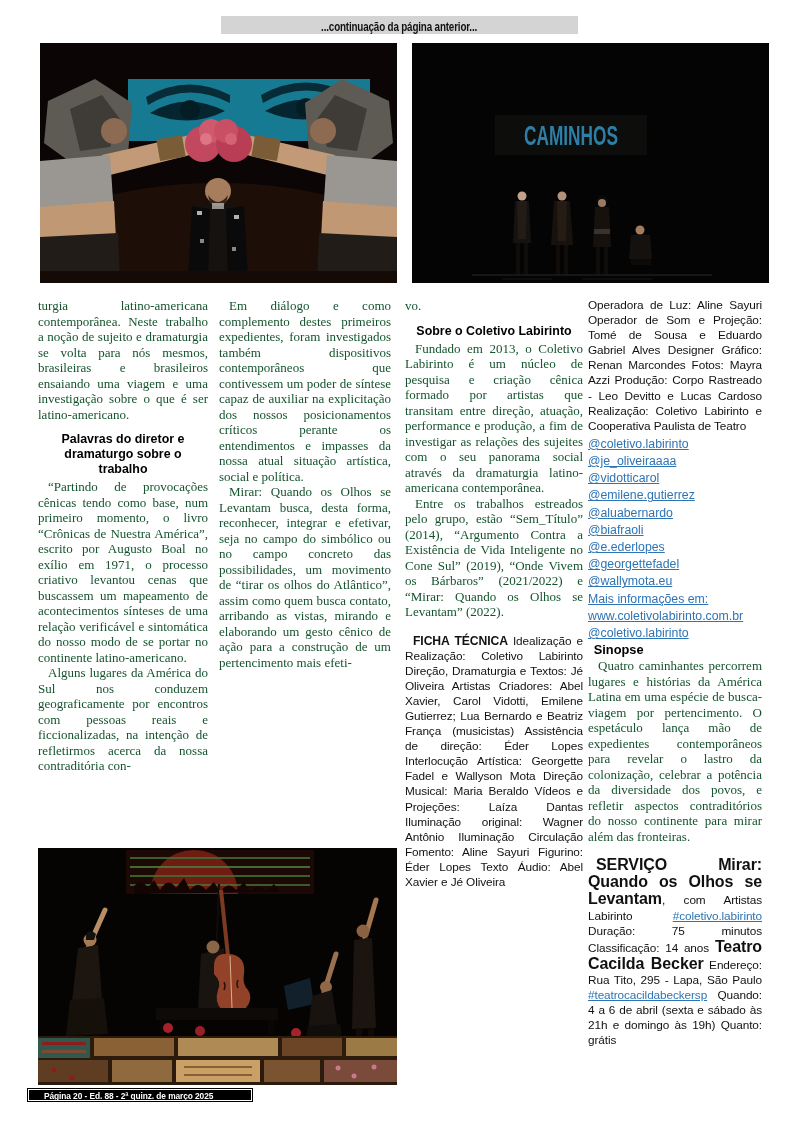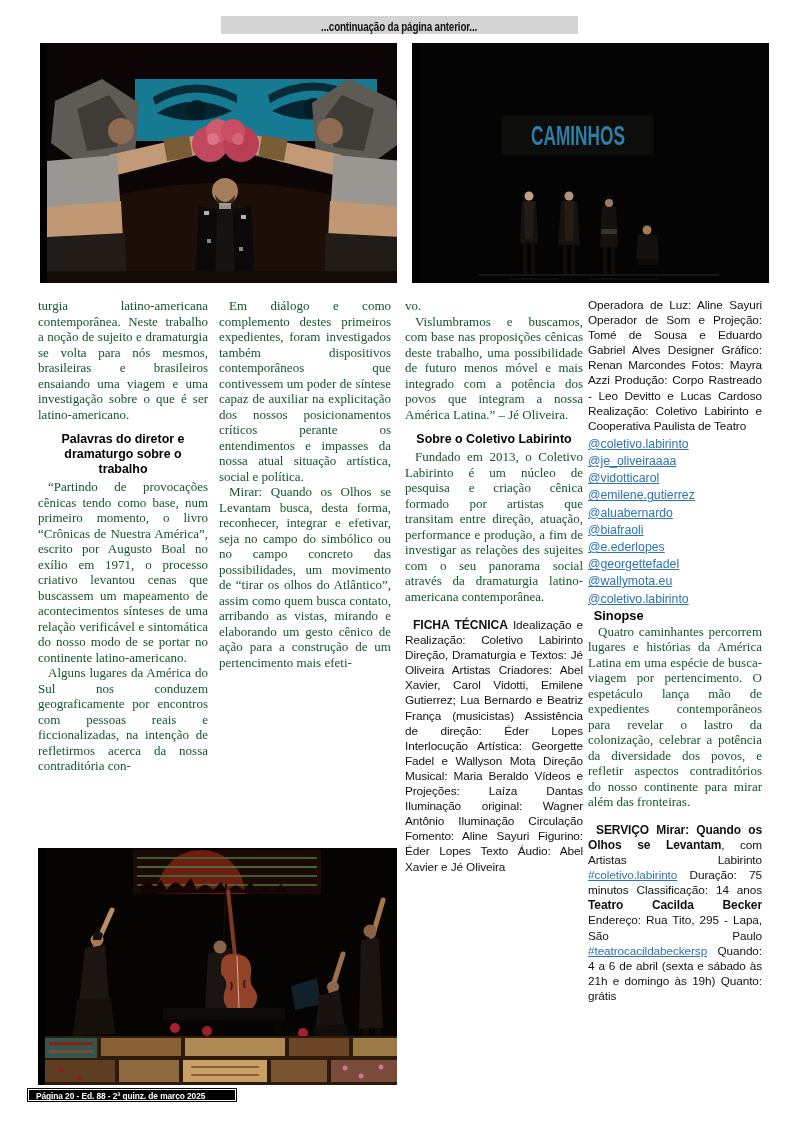--- a/index.html
+++ b/index.html
@@ -15,21 +15,21 @@
     position: absolute; left: 221px; top: 16px; width: 357px; height: 18px;
     background: #d4d4d4;
     display: flex; align-items: flex-end; justify-content: center;
   }
   .cont-banner span {
     font-family: "Liberation Sans", sans-serif;
     font-weight: bold; font-size: 12px; color: #111;
     transform: scaleX(0.82); white-space: nowrap; letter-spacing: -0.2px;
   }
   
-  .photo { position: absolute; overflow: hidden; background: #000; padding-left: 7px; }
+  .photo { position: absolute; overflow: hidden; background: #000; }
   #photoA { left: 40px;  top: 43px;  width: 357px; height: 240px; }
   #photoB { left: 412px; top: 43px;  width: 357px; height: 240px; }
   #photoC { left: 38px;  top: 848px; width: 359px; height: 237px; }
   .photo svg { display: block; }
   
   .col { position: absolute; top: 298px; overflow: hidden; }
   #col1 { left: 38px;  width: 170px; height: 540px; }
   #col2 { left: 219px; width: 172px; height: 540px; }
   #col3 { left: 405px; width: 178px; height: 792px; }
   #col4 { left: 588px; width: 174px; height: 792px; }
@@ -58,28 +58,28 @@
     font-size: 12.3px; line-height: 17.2px;
     color: #2e74b5; text-decoration: underline; cursor: pointer;
     word-break: break-word;
   }
   .sinopse-head {
     font-family: "Liberation Sans", sans-serif;
     font-weight: bold; font-size: 13.5px; line-height: 16px;
     color: #000; text-indent: 6px; transform: scaleX(0.95); transform-origin: left;
   }
   .servico { margin-top: 13px; text-indent: 8px; }
-  .servico b { font-size: 12px; }
+  .servico b { font-size: 16px; }
   .servico a { color: #2e74b5; text-decoration: underline; cursor: pointer; }
   
   .footer-bar {
     position: absolute; left: 27px; top: 1088px; height: 14px;
     background: #000; color: #fff;
     border: 1px solid #000; box-shadow: inset 0 0 0 1px #fff;
-    display: flex; align-items: center; padding: 0 8px;
+    display: flex; align-items: center; padding: 0 16px;
   }
   .footer-bar span {
     font-family: "Liberation Sans", sans-serif;
     font-weight: bold; font-size: 9.5px; white-space: nowrap;
     transform: scaleX(0.88); transform-origin: left; letter-spacing: -0.1px;
   }
 </style>
 </head>
 <body>
 
@@ -195,41 +195,42 @@
   <p class="body">Alguns lugares da América do Sul nos conduzem geograficamente por encontros com pessoas reais e ficcionalizadas, na intenção de refletirmos acerca da nossa contraditória con-</p>
 </div>
 
 <div class="col" id="col2" lang="pt">
   <p class="body">Em diálogo e como complemento destes primeiros expedientes, foram investigados também dispositivos contemporâneos que contivessem um poder de síntese capaz de auxiliar na explicitação dos nossos posicionamentos críticos perante os entendimentos e impasses da nossa atual situação artística, social e política.</p>
   <p class="body">Mirar: Quando os Olhos se Levantam busca, desta forma, reconhecer, integrar e efetivar, seja no campo do simbólico ou no campo concreto das possibilidades, um movimento de “tirar os olhos do Atlântico”, assim como quem busca contato, arribando as vistas, mirando e elaborando um gesto cênico de ação para a construção de um pertencimento mais efeti-</p>
 </div>
 
 <div class="col" id="col3" lang="pt">
   <p class="body noindent">vo.</p>
-  <p class="body">Vislumbramos e buscamos, com base nas proposições cênicas deste trabalho, uma possibilidade de futuro menos móvel e mais integrado com a potência dos povos que integram a nossa América Latina.” – Jé Oliveira.</p>
   <div class="center-head">Sobre o Coletivo Labirinto</div>
   <p class="body">Fundado em 2013, o Coletivo Labirinto é um núcleo de pesquisa e criação cênica formado por artistas que transitam entre direção, atuação, performance e produção, a fim de investigar as relações des sujeites com o seu panorama social através da dramaturgia latino-americana contemporânea.</p>
+  <p class="body">Entre os trabalhos estreados pelo grupo, estão “Sem_Título” (2014), “Argumento Contra a Existência de Vida Inteligente no Cone Sul” (2019), “Onde Vivem os Bárbaros” (2021/2022) e “Mirar: Quando os Olhos se Levantam” (2022).</p>
   <p class="condensed ficha">
     <b>FICHA TÉCNICA</b>
     <span>Idealização e Realização: Coletivo Labirinto Direção, Dramaturgia e Textos: Jé Oliveira Artistas Criadores: Abel Xavier, Carol Vidotti, Emilene Gutierrez; Lua Bernardo e Beatriz França (musicistas) Assistência de direção: Éder Lopes Interlocução Artística: Georgette Fadel e Wallyson Mota Direção Musical: Maria Beraldo Vídeos e Projeções: Laíza Dantas Iluminação original: Wagner Antônio Iluminação Circulação Fomento: Aline Sayuri Figurino: Éder Lopes Texto Áudio: Abel Xavier e Jé Oliveira</span>
   </p>
 </div>
 
 <div class="col" id="col4" lang="pt">
   <p class="condensed">Operadora de Luz: Aline Sayuri Operador de Som e Projeção: Tomé de Sousa e Eduardo Gabriel Alves Designer Gráfico: Renan Marcondes Fotos: Mayra Azzi Produção: Corpo Rastreado - Leo Devitto e Lucas Cardoso Realização: Coletivo Labirinto e Cooperativa Paulista de Teatro</p>
   <div class="links">
     <a>@coletivo.labirinto</a>
     <a>@je_oliveiraaaa</a>
     <a>@vidotticarol</a>
     <a>@emilene.gutierrez</a>
     <a>@aluabernardo</a>
     <a>@biafraoli</a>
     <a>@e.ederlopes</a>
     <a>@georgettefadel</a>
     <a>@wallymota.eu</a>
+    <a>Mais informações em: www.coletivolabirinto.com.br</a>
     <a>@coletivo.labirinto</a>
   </div>
   <div class="sinopse-head">Sinopse</div>
   <p class="body">Quatro caminhantes percorrem lugares e histórias da América Latina em uma espécie de busca-viagem por pertencimento. O espetáculo lança mão de expedientes contemporâneos para revelar o lastro da colonização, celebrar a potência da diversidade dos povos, e refletir aspectos contraditórios do nosso continente para mirar além das fronteiras.</p>
   <p class="condensed servico">
     <b>SERVIÇO</b><b> Mirar: Quando os Olhos se Levantam</b><span>, com Artistas Labirinto </span><a>#coletivo.labirinto</a><span> Duração: 75 minutos Classificação: 14 anos </span><b>Teatro Cacilda Becker</b><span> Endereço: Rua Tito, 295 - Lapa, São Paulo </span><a>#teatrocacildabeckersp</a><span> Quando: 4 a 6 de abril (sexta e sábado às 21h e domingo às 19h)  Quanto: grátis</span>
   </p>
 </div>
 
 <div class="photo" id="photoC">

